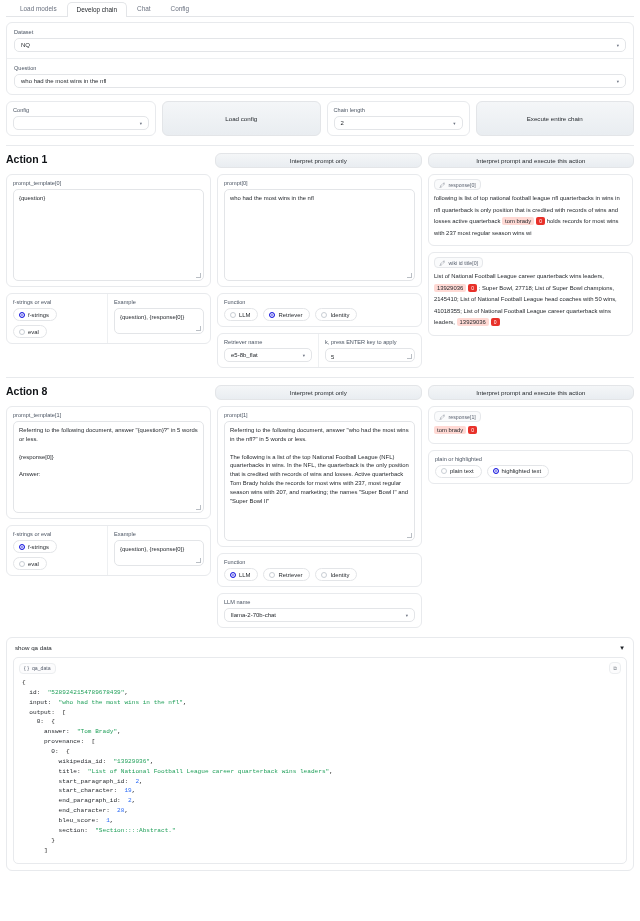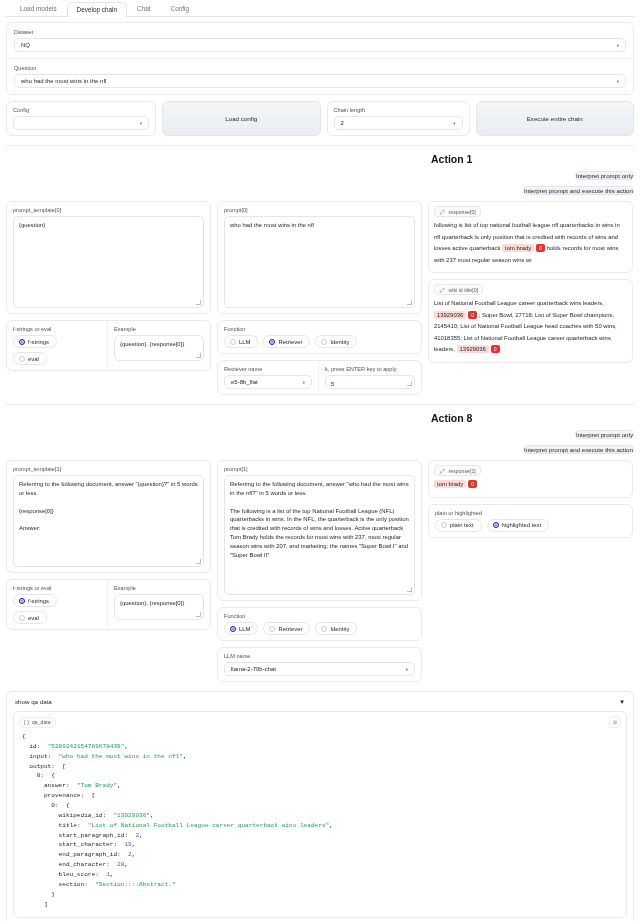--- a/index.html
+++ b/index.html
@@ -40,21 +40,21 @@
   .cfg-load { flex:1; }
   .cfg-len  { width:143px; }
   .cfg-exec { flex:1; }
   .bigbtn { border:1px solid #e3e5e8; border-radius:6px;
             background:linear-gradient(180deg,#f4f6f8 0%,#e9edf1 100%);
             display:flex; align-items:center; justify-content:center;
             font-size:6.2px; color:#1f2328; cursor:pointer; }
 
   
   .divider { border-top:1px solid #e8eaed; margin:9px 0 0 0; }
-  .acthead { display:flex; align-items:flex-end; gap:6px; margin:7px 0 6px 0;flex-direction:column; }
+  .acthead { display:flex; align-items:flex-start; gap:6px; margin:7px 0 6px 0; }
   .acttitle { font-size:10.5px; font-weight:bold; color:#111418; width:203px; }
   .acthead .bigbtn { height:15px; flex:1; }
 
   
   .cols { display:flex; gap:6px; align-items:flex-start; }
   .col { width:205px; display:flex; flex-direction:column; gap:6px; }
 
   .ta { border:1px solid #e3e5e8; border-radius:5px; background:#fff;
         padding:4px 5px; font-size:5.9px; line-height:1.5; color:#1f2328;
         white-space:pre-wrap; overflow:hidden; position:relative; }

